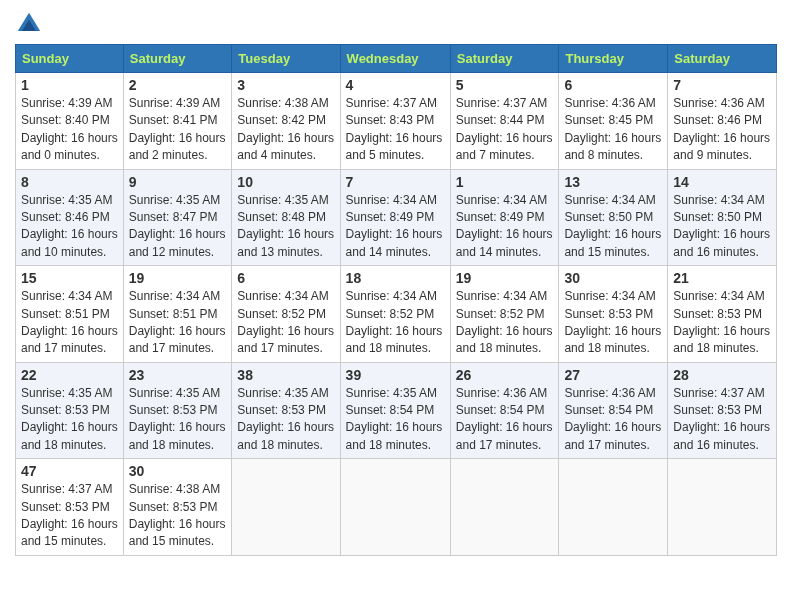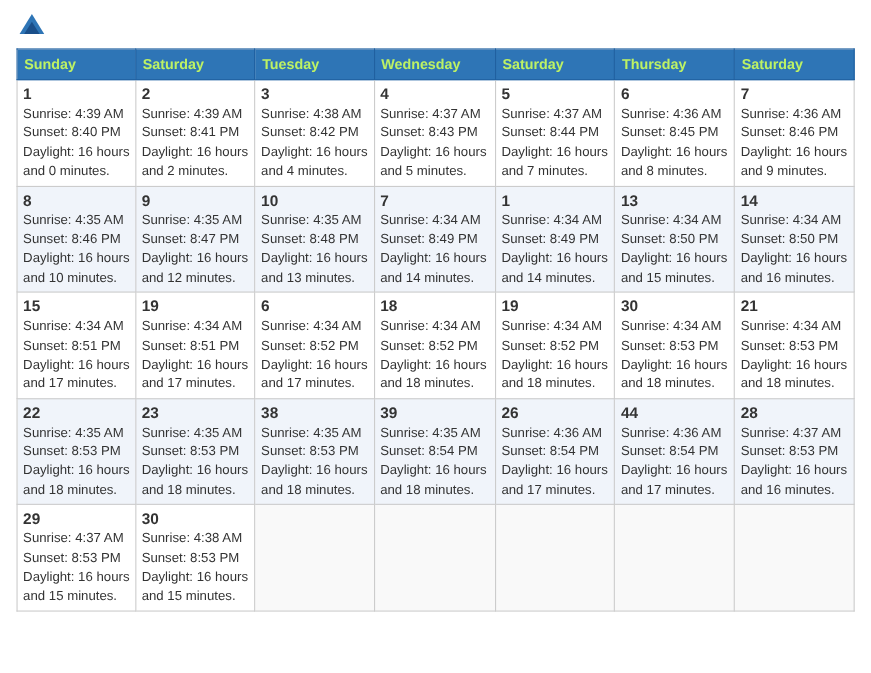--- a/index.html
+++ b/index.html
@@ -235,31 +235,31 @@
         </td>
         <td>
           <span class="day-number">39</span>
           <div class="day-info">Sunrise: 4:35 AM<br>Sunset: 8:54 PM<br>Daylight: 16 hours and 18 minutes.</div>
         </td>
         <td>
           <span class="day-number">26</span>
           <div class="day-info">Sunrise: 4:36 AM<br>Sunset: 8:54 PM<br>Daylight: 16 hours and 17 minutes.</div>
         </td>
         <td>
-          <span class="day-number">44</span>
+          <span class="day-number">27</span>
           <div class="day-info">Sunrise: 4:36 AM<br>Sunset: 8:54 PM<br>Daylight: 16 hours and 17 minutes.</div>
         </td>
         <td>
           <span class="day-number">28</span>
           <div class="day-info">Sunrise: 4:37 AM<br>Sunset: 8:53 PM<br>Daylight: 16 hours and 16 minutes.</div>
         </td>
       </tr>
       <tr>
         <td>
-          <span class="day-number">29</span>
+          <span class="day-number">47</span>
           <div class="day-info">Sunrise: 4:37 AM<br>Sunset: 8:53 PM<br>Daylight: 16 hours and 15 minutes.</div>
         </td>
         <td>
           <span class="day-number">30</span>
           <div class="day-info">Sunrise: 4:38 AM<br>Sunset: 8:53 PM<br>Daylight: 16 hours and 15 minutes.</div>
         </td>
         <td class="empty-cell"></td>
         <td class="empty-cell"></td>
         <td class="empty-cell"></td>
         <td class="empty-cell"></td>

